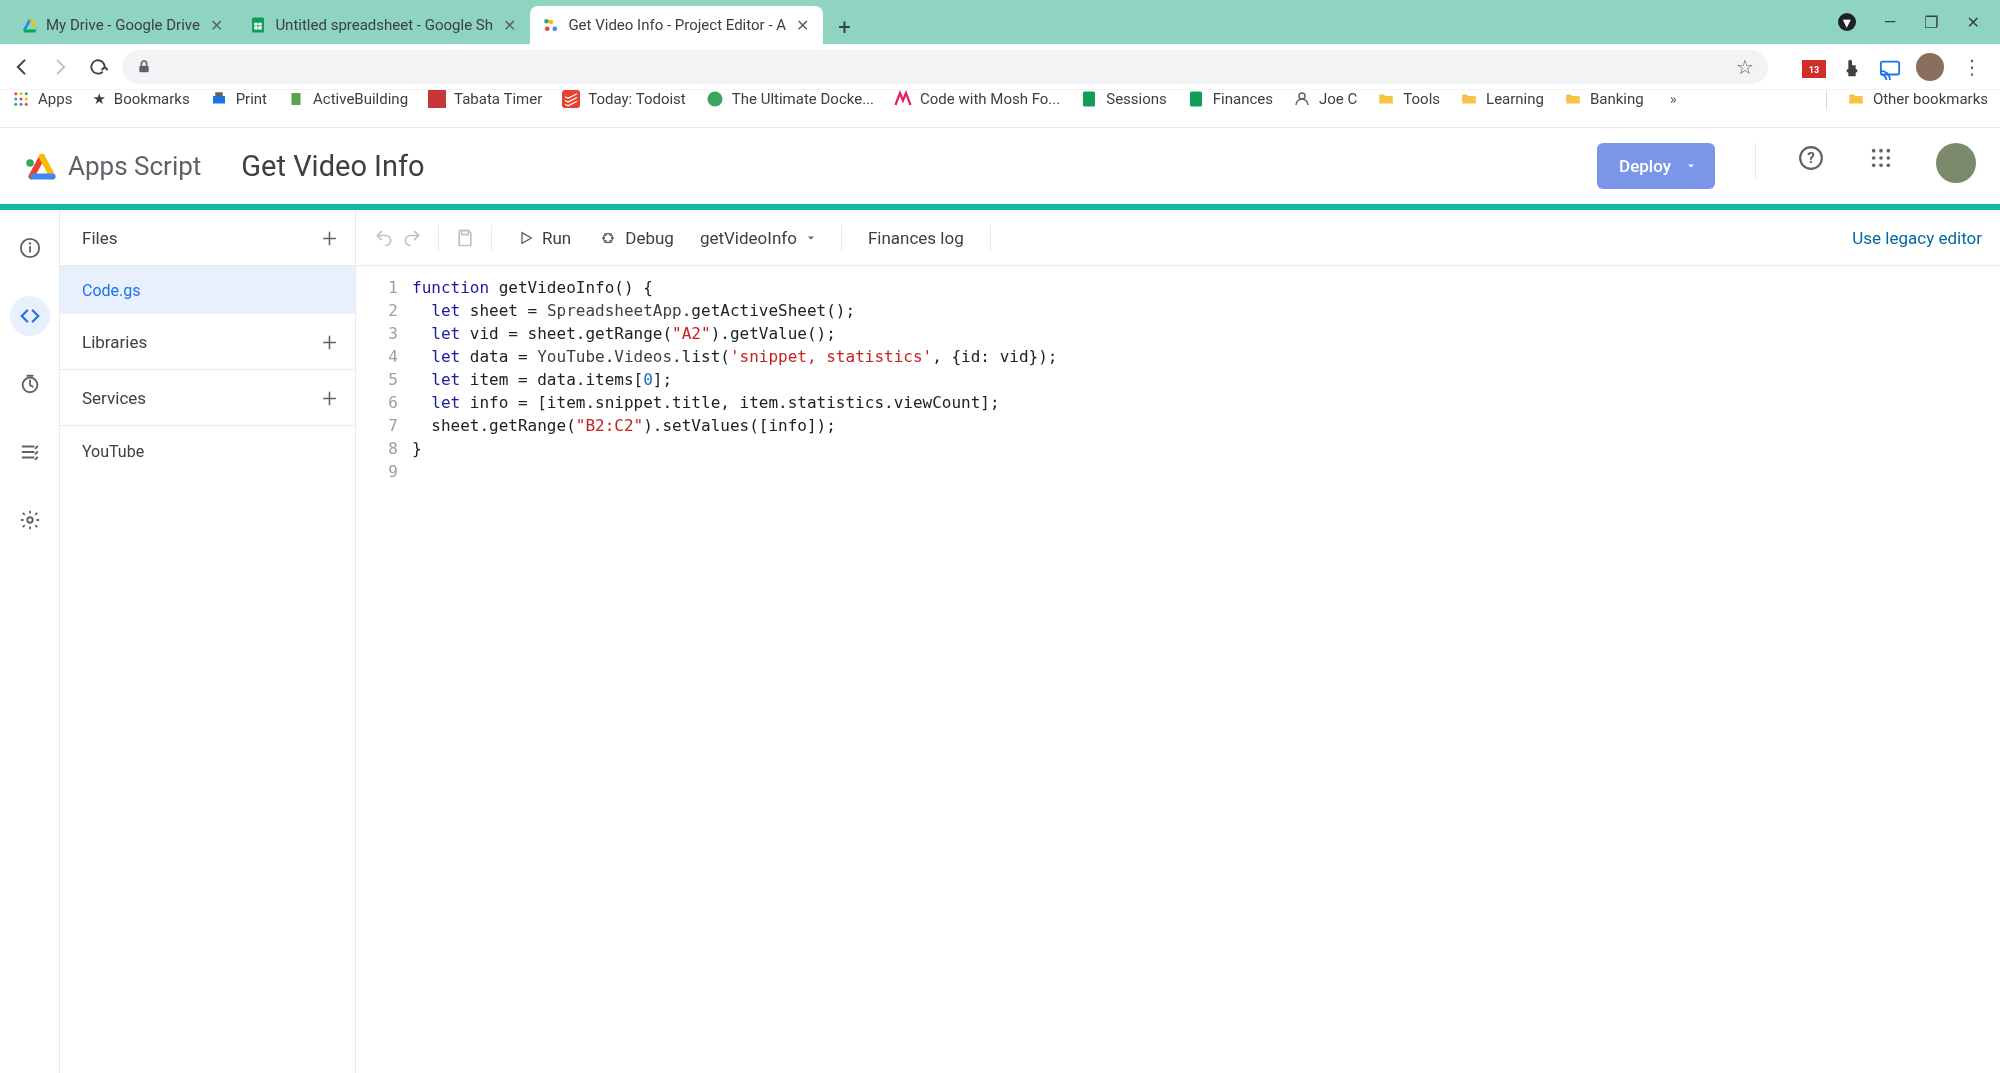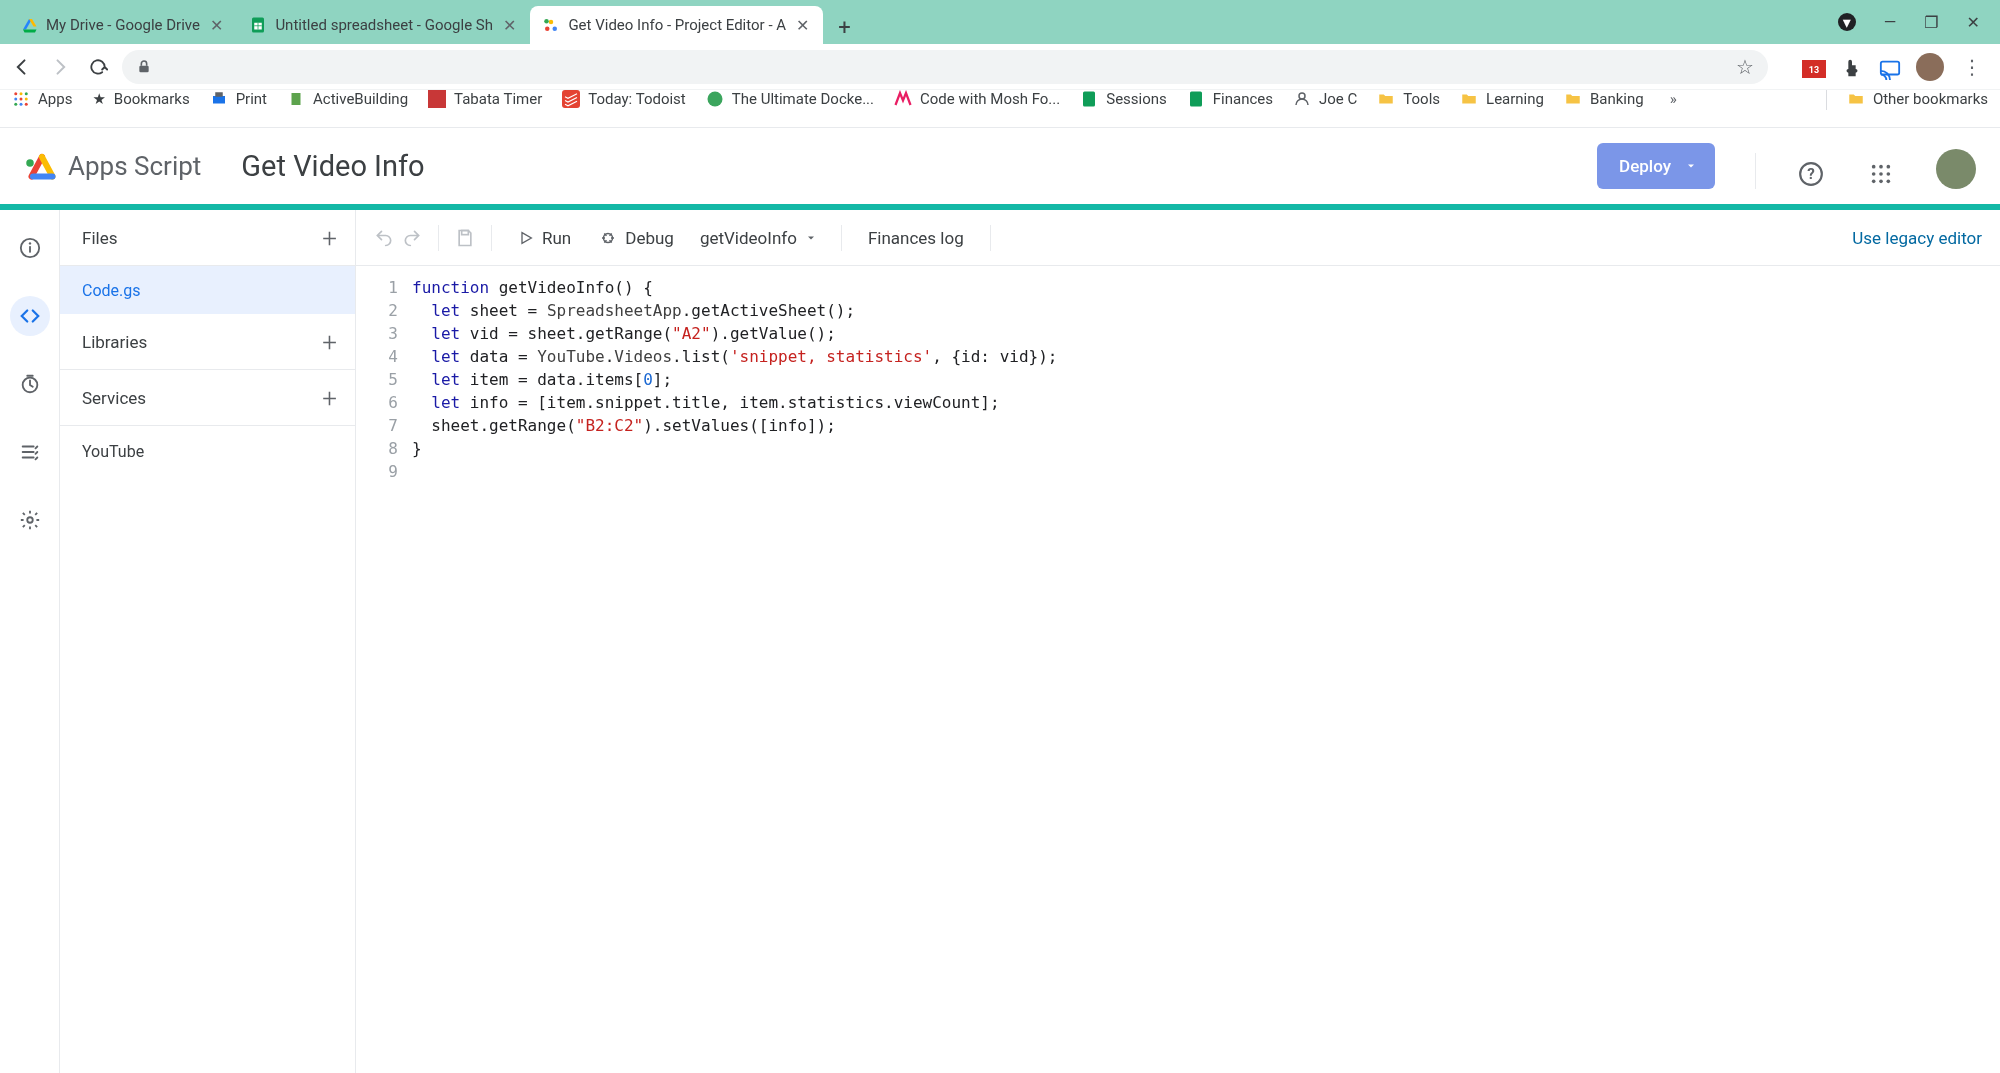--- a/index.html
+++ b/index.html
@@ -29,21 +29,21 @@
 .bm { display: flex; align-items: center; gap: 8px; white-space: nowrap; cursor:pointer; }
 .bm-icon { width: 18px; height: 18px; flex-shrink:0; }
 .bm-more { margin-left: 6px; color:#5f6368; }
 .bm-spacer { flex:1; }
 .bm-sep { width:1px; height:20px; background:#dadce0; }
 
 
 .as-header { height: 82px; display: flex; align-items: center; padding: 0 24px; border-bottom: 6px solid #14b8a6; }
 .as-logo { display: flex; align-items: center; gap: 8px; color: #5f6368; font-size: 26px; }
 .as-title { margin-left: 40px; font-size: 29px; color: #3c4043; }
-.as-header-right { margin-left: auto; display: flex; align-items: flex-end; gap: 40px; }
+.as-header-right { margin-left: auto; display: flex; align-items: flex-start; gap: 40px; }
 .deploy-btn { background: #7b96e8; color: #fff; border-radius: 6px; height: 46px; padding: 0 18px 0 22px; display: flex; align-items: center; gap: 14px; font-size: 17px; font-weight: 500; cursor:pointer; }
 .hdr-icon { width: 30px; height: 30px; display:flex;align-items:center;justify-content:center;color:#5f6368; }
 .avatar-lg { width: 40px; height: 40px; border-radius: 50%; background: #7a8a6a; }
 
 
 .main { display: flex; height: calc(100% - 44px - 46px - 38px - 82px); }
 .rail { width: 60px; border-right: 1px solid #e8eaed; display: flex; flex-direction: column; align-items: center; padding-top: 18px; gap: 28px; }
 .rail-item { width: 40px; height: 40px; display:flex;align-items:center;justify-content:center;color:#5f6368; border-radius:50%; cursor:pointer; }
 .rail-item.active { background: #e8f0fe; color:#1a73e8; }
 

